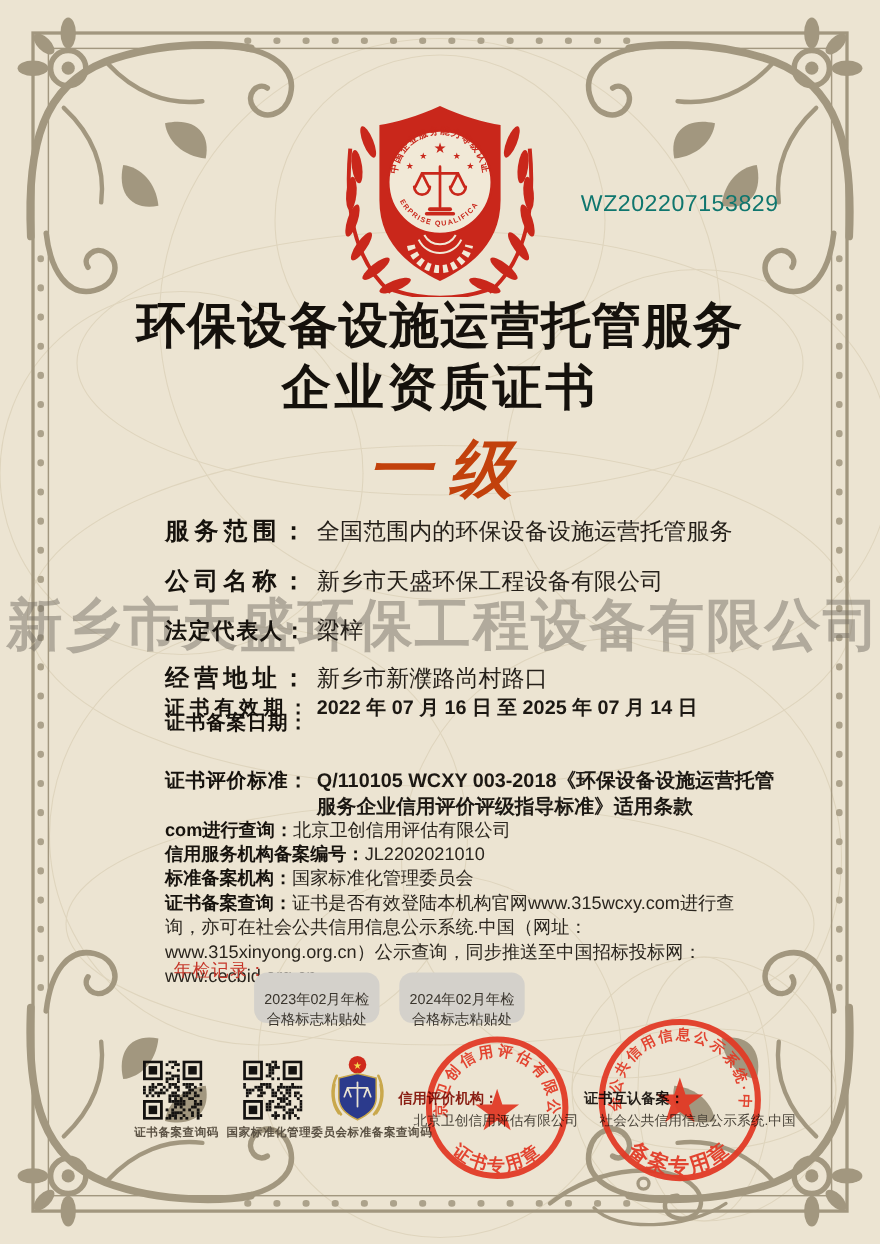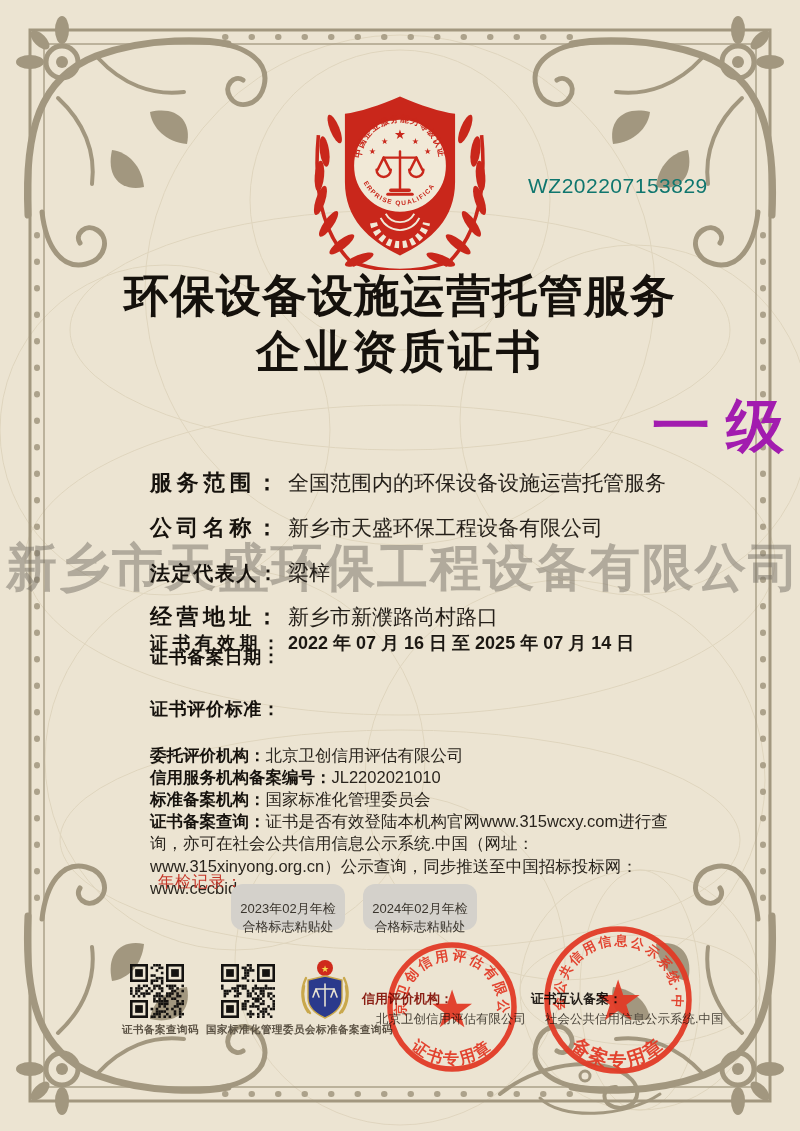--- a/index.html
+++ b/index.html
@@ -16,21 +16,21 @@
     font-size:51px; font-weight:bold; letter-spacing:2px; color:rgba(118,112,102,.5); }
 
   .content { position:absolute; inset:0; z-index:4; color:#1c1813; }
 
   
   .certno-label { font-size:23px; font-weight:bold; letter-spacing:1px; color:#181410; }
   .certno-value { font-size:21px; font-weight:normal; letter-spacing:.5px; color:#0f766e; margin-top:9px; }
 
   .title1 { left:0; right:0; top:266px; text-align:center; font-size:45px; font-weight:bold; letter-spacing:1px; color:#15110c; }
   .title2 { left:0; right:0; top:322px; text-align:center; font-size:45px; font-weight:bold; letter-spacing:3px; color:#15110c; }
-  .grade  { left:0; right:0; top:388px; text-align:right; font-size:58px; font-weight:bold; letter-spacing:16px; text-indent:16px; color:#a21caf; }
+  .grade  { left:0; right:0; top:388px; text-align:center; font-size:58px; font-weight:bold; letter-spacing:16px; text-indent:16px; color:#c2410c;font-style:italic; }
 
   
   .frow { left:150px; width:540px; display:flex; align-items:baseline; }
   .flabel { display:inline-block; width:128px; font-weight:bold; font-size:22px;
     text-align:justify; text-align-last:justify; color:#16120d; flex:none; }
   .fvalue { font-size:21px; margin-left:10px; color:#241f19; }
 
   .drow { left:150px; width:560px; display:flex; align-items:baseline; }
   .dlabel { display:inline-block; width:130px; font-weight:bold; font-size:18px;
     text-align:justify; text-align-last:justify; color:#16120d; flex:none; }
@@ -196,24 +196,25 @@
 
     <div class="abs drow" style="top:645px;">
       <span class="dlabel">证书备案日期：</span>
     </div>
     <div class="abs drow" style="top:631px;">
       <span class="dlabel">证书有效期：</span>
       <span class="dvalue">2022 年 07 月 16 日 至 2025 年 07 月 14 日</span>
     </div>
     <div class="abs drow" style="top:697px;">
       <span class="dlabel">证书评价标准：</span>
+      <span class="dvalue">Q/110105 WCXY 003-2018《环保设备设施运营托管服务企业信用评价评级指导标准》适用条款</span>
     </div>
 
     <div class="abs irow" style="top:744px;">
-      <span class="ilabel">委托评价机构：</span><span>北京卫创信用评估有限公司</span>
+      <span class="ilabel">com进行查询：</span><span>北京卫创信用评估有限公司</span>
     </div>
     <div class="abs irow" style="top:766px;">
       <span class="ilabel">信用服务机构备案编号：</span><span>JL2202021010</span>
     </div>
     <div class="abs irow" style="top:788px;">
       <span class="ilabel">标准备案机构：</span><span>国家标准化管理委员会</span>
     </div>
     <div class="abs irow" style="top:810px;">
       <span class="ilabel">证书备案查询：</span><span>证书是否有效登陆本机构官网www.315wcxy.com进行查询，亦可在社会公共信用信息公示系统.中国（网址：www.315xinyong.org.cn）公示查询，同步推送至中国招标投标网：www.cecbid.org.cn</span>
     </div>

